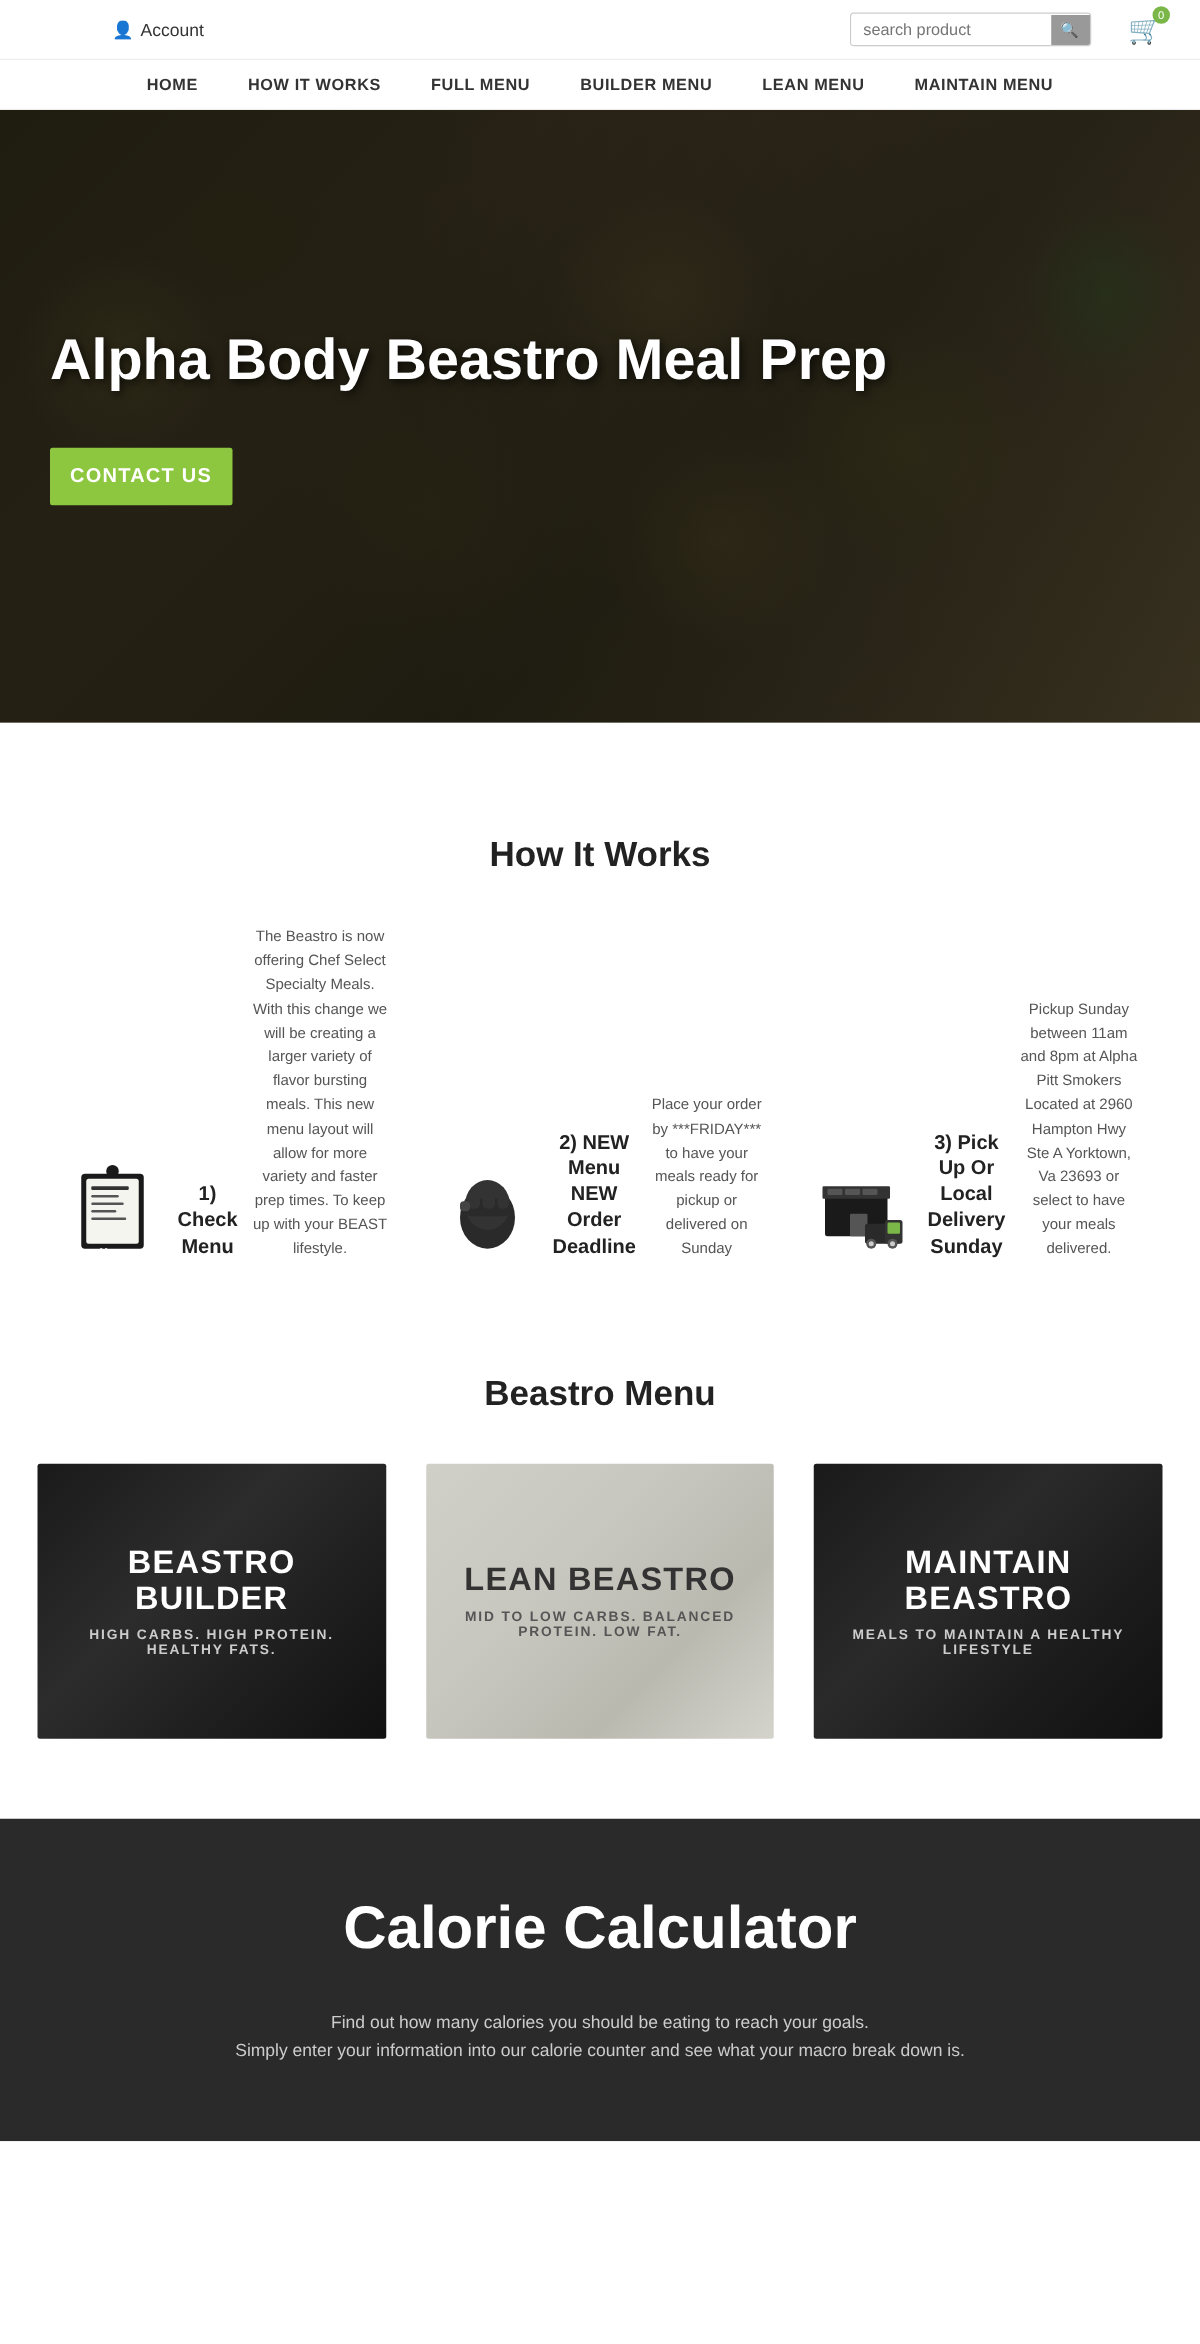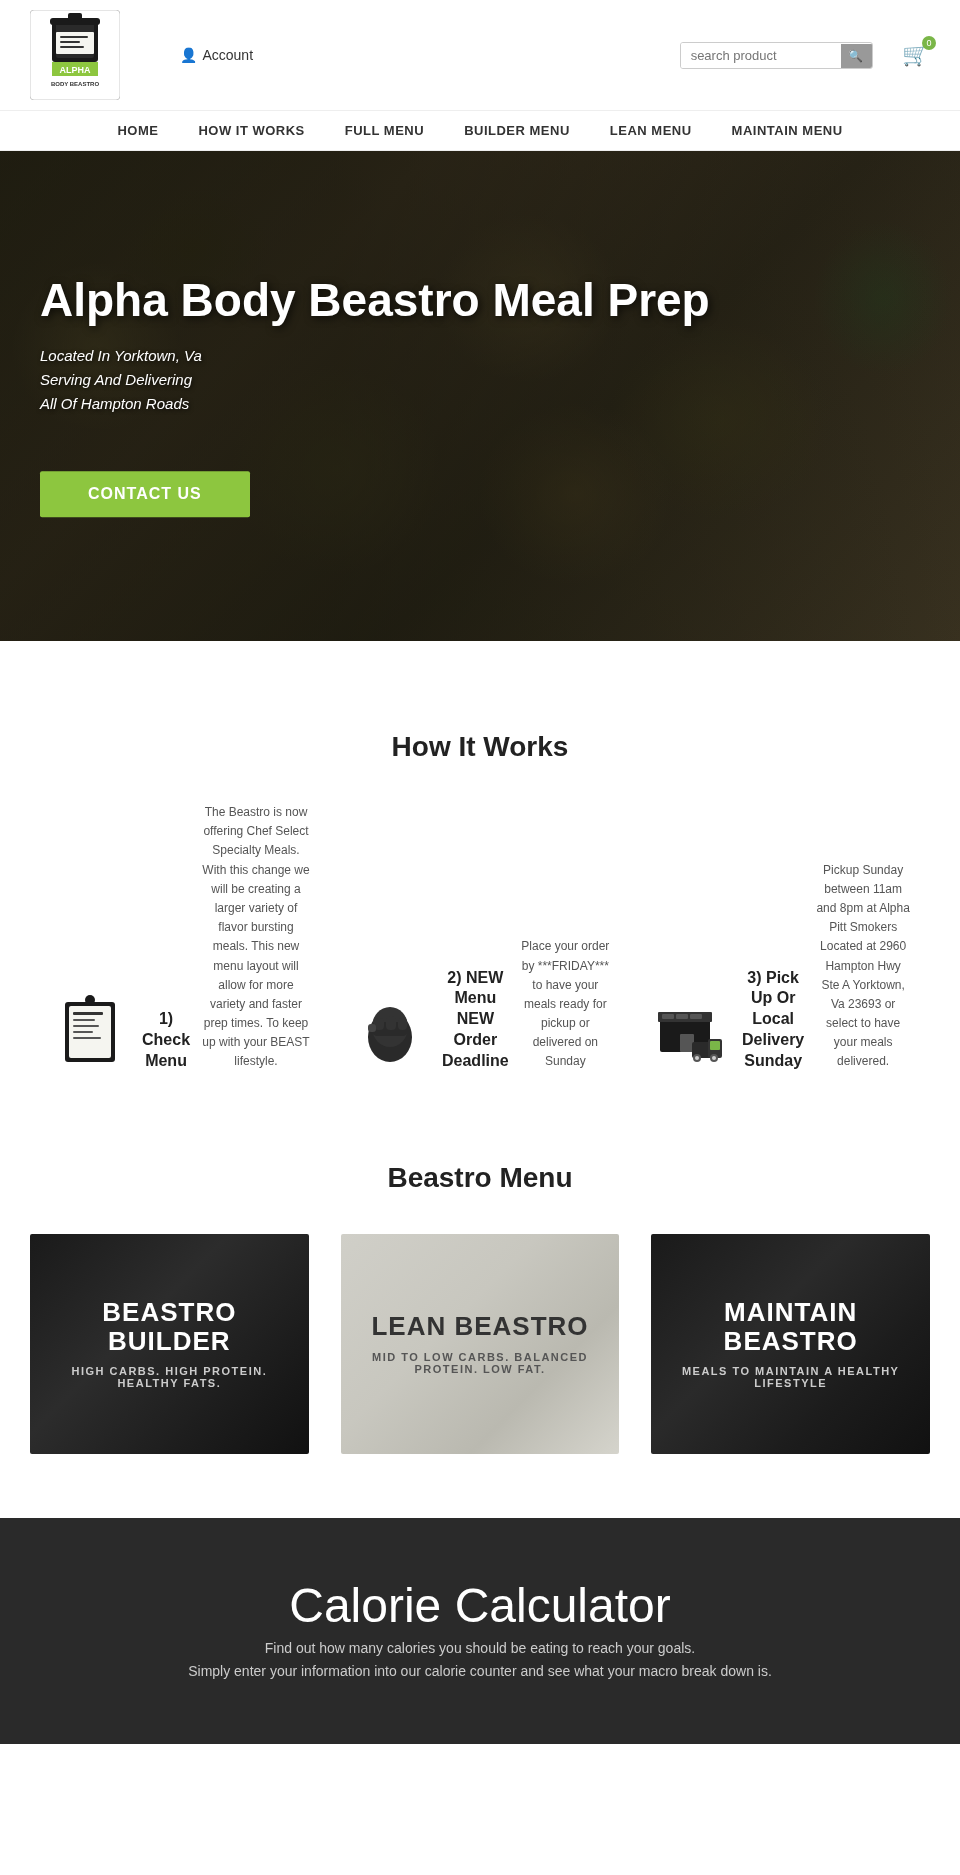--- a/index.html
+++ b/index.html
@@ -133,21 +133,21 @@
       font-size: 15px;
       line-height: 1.6;
       text-shadow: 1px 1px 4px rgba(0,0,0,0.8);
       margin-bottom: 28px;
       font-style: italic;
     }
     .hero-cta {
       background: #8dc63f;
       color: #fff;
       border: none;
-      padding: 14px 48px;
+      padding: 14px 16px;
       font-size: 16px;
       font-weight: 700;
       letter-spacing: 1px;
       cursor: pointer;
       text-transform: uppercase;
       border-radius: 2px;
       margin-top: 27px;
     }
 
     
@@ -253,22 +253,22 @@
 
     
     .section-calc {
       background: #2a2a2a;
       padding: 60px 40px;
       text-align: center;
       color: #fff;
     }
     .calc-title {
       font-size: 48px;
-      font-weight: 400;
-      margin-bottom: 4px;
+      font-weight: 700;
+      margin-bottom: 36px;
       color: #fff;
     }
     .calc-desc {
       font-size: 14px;
       color: #ccc;
       line-height: 1.7;
     }
 
     
     .spacer { height: 30px; }
@@ -280,41 +280,20 @@
       flex-shrink: 0;
       display: flex;
       align-items: center;
       justify-content: center;
     }
   </style>
 </head>
 <body>
 
 <header class="header">
-  <div class="logo-container">
-    <svg viewBox="0 0 90 90" xmlns="http://www.w3.org/2000/svg">
-      <rect width="90" height="90" rx="4" fill="#fff" stroke="#ccc" stroke-width="1"></rect>
-
-      <rect x="22" y="8" width="46" height="44" rx="3" fill="#1a1a1a"></rect>
-      <rect x="26" y="12" width="38" height="36" rx="2" fill="#2a2a2a"></rect>
-
-      <rect x="20" y="8" width="50" height="7" rx="3" fill="#1a1a1a"></rect>
-      <rect x="38" y="3" width="14" height="8" rx="2" fill="#1a1a1a"></rect>
-
-      <rect x="26" y="22" width="38" height="22" rx="1" fill="#f5f5f0"></rect>
-
-      <rect x="30" y="26" width="28" height="2" rx="1" fill="#333"></rect>
-      <rect x="30" y="31" width="20" height="2" rx="1" fill="#333"></rect>
-      <rect x="30" y="36" width="24" height="2" rx="1" fill="#333"></rect>
-
-      <rect x="22" y="52" width="46" height="14" rx="0" fill="#8dc63f"></rect>
-      <text x="45" y="63" text-anchor="middle" fill="#fff" font-size="9" font-weight="900" font-family="Arial">ALPHA</text>
-      <text x="45" y="76" text-anchor="middle" fill="#333" font-size="6" font-weight="700" font-family="Arial">BODY BEASTRO</text>
-    </svg>
-  </div>
 
   <div class="header-account">
     <span>👤</span>
     <span>Account</span>
   </div>
 
   <div class="header-search">
     <input type="text" placeholder="search product" style="">
     <button>🔍</button>
   </div>
@@ -332,25 +311,20 @@
   <a href="#">BUILDER MENU</a>
   <a href="#">LEAN MENU</a>
   <a href="#">MAINTAIN MENU</a>
 </nav>
 
 <section class="hero">
   <div class="hero-img-placeholder"></div>
   <div class="hero-bg"></div>
   <div class="hero-content">
     <h1 class="hero-title">Alpha Body Beastro Meal Prep</h1>
-    <p class="hero-subtitle">
-      <span>Located In Yorktown, Va</span><br>
-      <span>Serving And Delivering</span><br>
-      <span>All Of Hampton Roads</span>
-    </p>
     <button class="hero-cta">CONTACT US</button>
   </div>
 </section>
 
 <div class="spacer"></div>
 
 <section class="section-how">
   <h2 class="section-title">How It Works</h2>
 
   <div class="how-grid">

